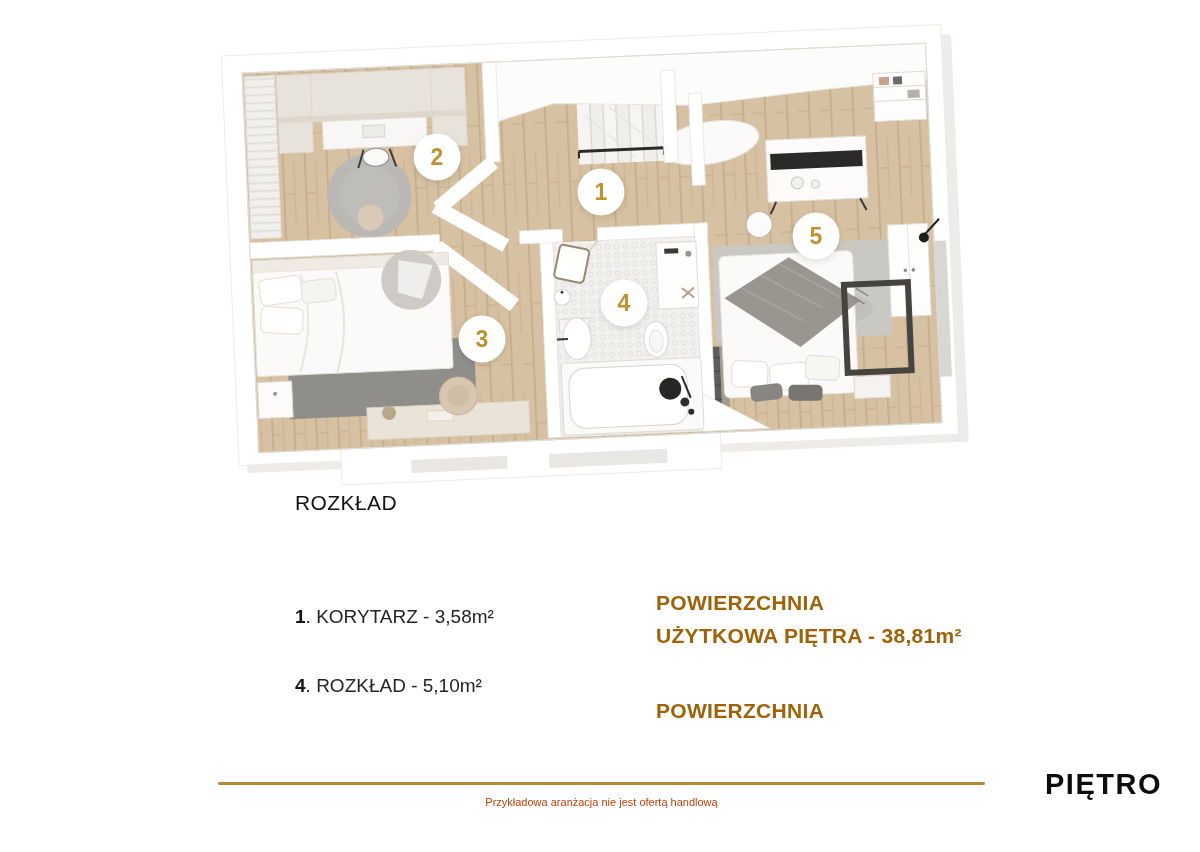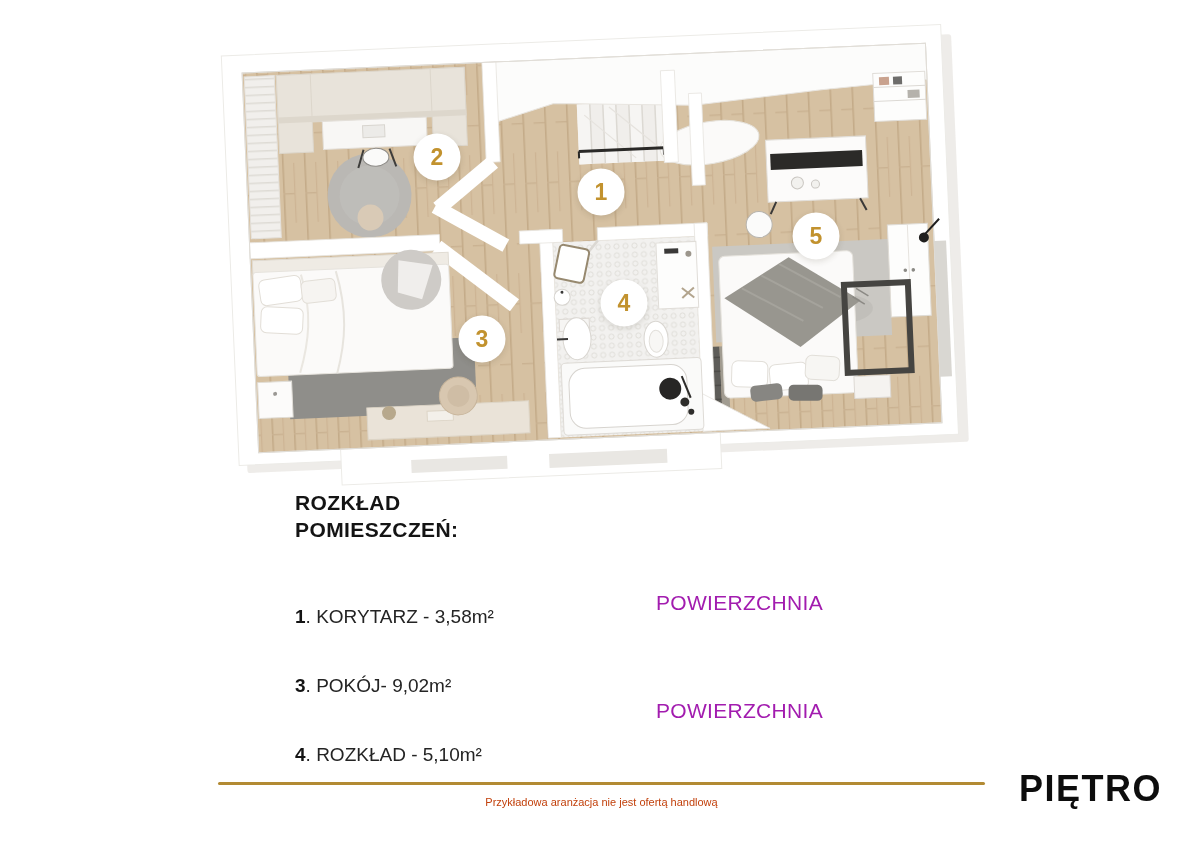--- a/index.html
+++ b/index.html
@@ -17,36 +17,36 @@
     transform:translate(-50%,-50%);
   }
   .badge-pos-1{left:601px;top:192px;}
   .badge-pos-2{left:437px;top:157px;}
   .badge-pos-3{left:482px;top:339px;}
   .badge-pos-4{left:624px;top:303px;}
   .badge-pos-5{left:816px;top:236px;}
 
   .legend-title{
     position:absolute;left:295px;top:489px;
-    font-size:21px;font-weight:700;line-height:27px;letter-spacing:.4px;color:#141414;
+    font-size:21px;font-weight:400;line-height:27px;letter-spacing:.4px;color:#141414;
   }
   .room-list{position:absolute;left:295px;top:564px;font-size:19px;color:#242424;}
   .room-item{height:33px;line-height:33px;white-space:pre;margin-top:36px;}
   .room-item .num{font-weight:700;color:#141414;}
 
   .gold-block{
-    position:absolute;left:656px;font-size:21px;font-weight:400;
-    line-height:33px;letter-spacing:.3px;color:#a21caf;
+    position:absolute;left:656px;font-size:21px;font-weight:700;
+    line-height:33px;letter-spacing:.3px;color:#a16207;
   }
   .gold-block.first{top:586px;}
   .gold-block.second{top:694px;}
 
   .footer-rule{position:absolute;left:218px;top:782px;width:767px;height:3px;background:#b28a33;border-radius:2px;}
   .disclaimer{position:absolute;left:218px;top:796px;width:767px;text-align:center;font-size:11px;color:#c2410c;}
-  .floor-label{position:absolute;right:38px;top:768px;font-size:36px;font-weight:700;letter-spacing:1.5px;color:#0d0d0d;}
+  .floor-label{position:absolute;right:38px;top:768px;font-size:29px;font-weight:700;letter-spacing:1.5px;color:#0d0d0d;}
 </style>
 </head>
 <body>
 
 <svg class="plan-svg" viewBox="0 0 1200 490" xmlns="http://www.w3.org/2000/svg">
   <defs>
     <pattern id="wood" width="22" height="120" patternUnits="userSpaceOnUse">
       <rect width="22" height="120" fill="#d6c1a2"></rect>
       <rect x="0" width="1.6" height="120" fill="#c4ab89"></rect>
       <rect x="11" y="0" width="11" height="1.4" fill="#cab292"></rect>
@@ -244,31 +244,30 @@
   </div>
 <div class="badge badge-pos-4">
     <span>4</span>
   </div>
 <div class="badge badge-pos-5">
     <span>5</span>
   </div>
 
 <div class="legend-title">
   <div>ROZKŁAD</div>
-  <div>POMIESZCZEŃ:</div>
 </div>
 
 <div class="room-list">
   <div class="room-item"><span class="num">1</span><span>. KORYTARZ - 3,58m²</span></div>
-  <div class="room-item"><span class="num">3</span><span>. POKÓJ- 9,02m²</span></div>
   <div class="room-item"><span class="num">4</span><span>. ROZKŁAD - 5,10m²</span></div>
 </div>
 
 <div class="gold-block first">
   <div>POWIERZCHNIA</div>
+  <div>UŻYTKOWA PIĘTRA - 38,81m²</div>
 </div>
 <div class="gold-block second">
   <div>POWIERZCHNIA</div>
 </div>
 
 <div class="footer-rule"></div>
 <div class="disclaimer">Przykładowa aranżacja nie jest ofertą handlową</div>
 <div class="floor-label">PIĘTRO</div>
 
 </body></html>

